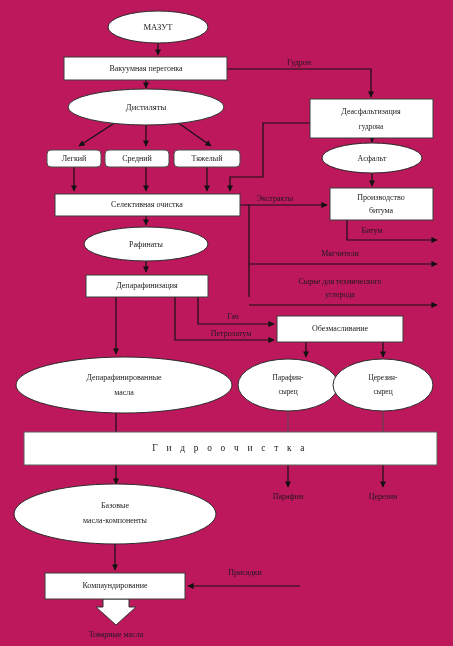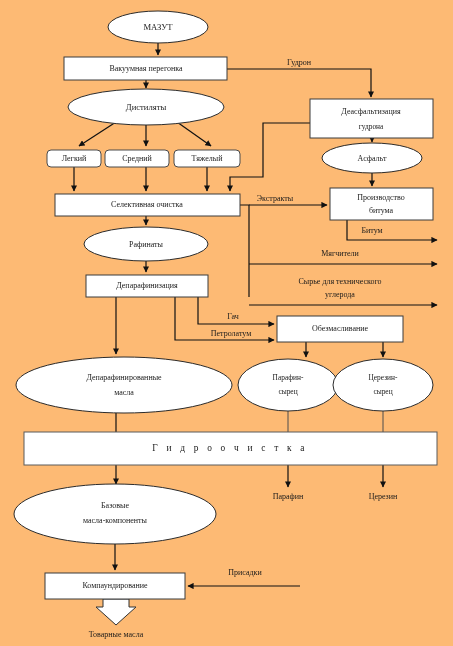--- a/index.html
+++ b/index.html
@@ -7,21 +7,21 @@
     padding: 0;
     background: #ffffff;
   }
   body {
     font-family: "Liberation Serif", "DejaVu Serif", serif;
   }
   #diagram-root {
     position: relative;
     width: 453px;
     height: 646px;
-    background: #fdba74;
+    background: #be185d;
     overflow: hidden;
   }
   #flow-svg {
     position: absolute;
     left: 0;
     top: 0;
     width: 453px;
     height: 646px;
   }
   .node-text {

